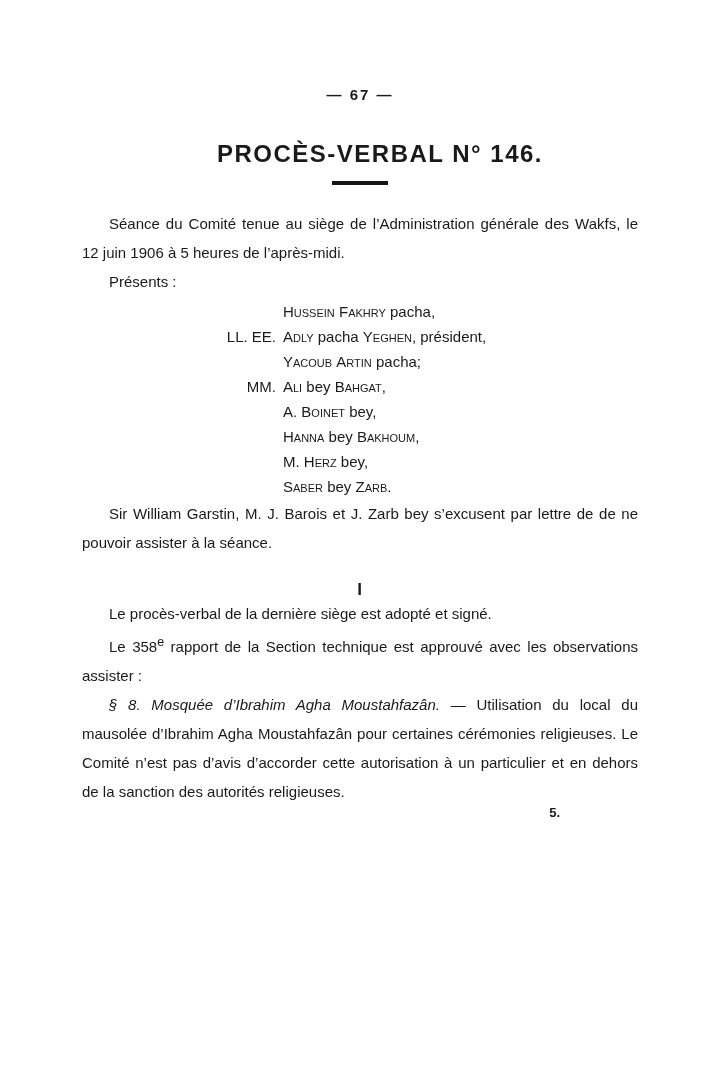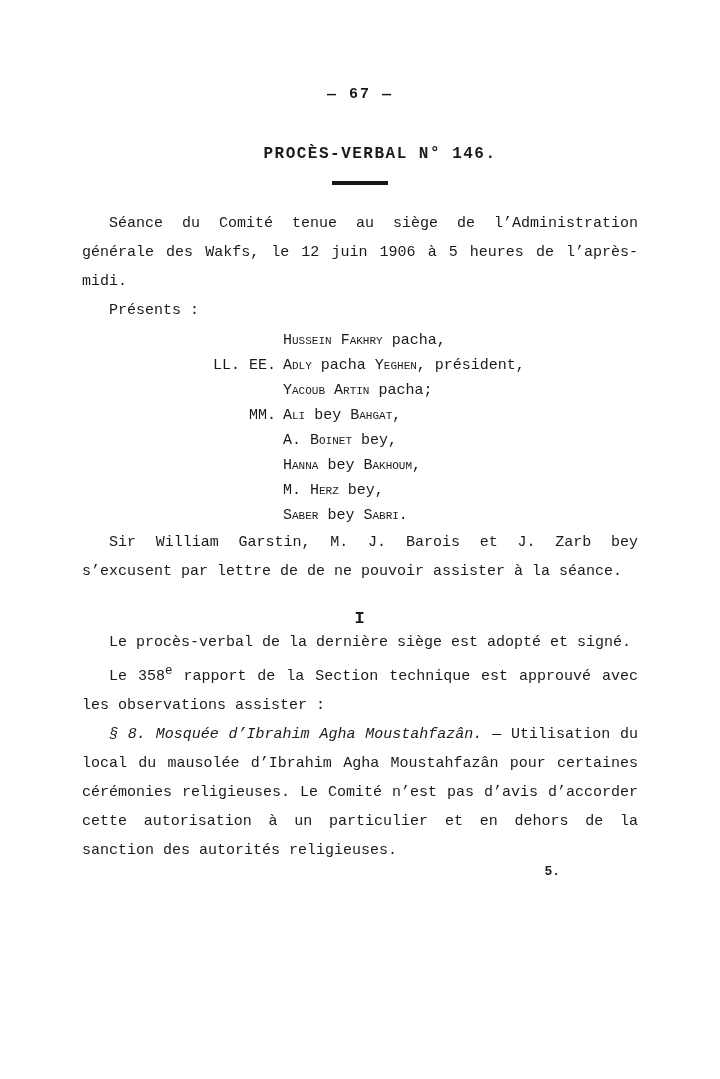--- a/index.html
+++ b/index.html
@@ -2,37 +2,37 @@
 <html><head>
 <meta charset="utf-8">
 <style>
   html, body { margin: 0; padding: 0; background: #ffffff; }
   .page {
     position: relative;
     width: 720px;
     height: 971px;
     background: #ffffff;
     color: #1a1a1a;
-    font-family: Liberation Mono, monospace;
+    font-family: Liberation Sans, sans-serif;
     overflow: hidden;
     box-sizing: border-box;
   }
   .page-number {
     padding-top: 86px;
     text-align: center;
     font-weight: 700;
     font-size: 15px;
     letter-spacing: 2px;
     line-height: 17px;
   }
   .doc-title {
     margin: 40px 0 0 0;
     text-align: center;
     font-weight: 700;
-    font-size: 16px;
+    font-size: 24px;
     letter-spacing: 1.5px;
     line-height: 22px;
     padding-left: 40px;
   }
   .doc-subtitle {
     margin-top: 14px;
     text-align: center;
     font-weight: 700;
     font-size: 13.5px;
     line-height: 16px;
@@ -132,21 +132,21 @@
         <div class="att-row">
           <span class="att-prefix"></span>
           <span class="att-name"><span class="sc">Hanna</span><span> bey </span><span class="sc">Bakhoum</span><span>,</span></span>
         </div>
         <div class="att-row">
           <span class="att-prefix"></span>
           <span class="att-name"><span>M. </span><span class="sc">Herz</span><span> bey,</span></span>
         </div>
         <div class="att-row">
           <span class="att-prefix"></span>
-          <span class="att-name"><span class="sc">Saber</span><span> bey </span><span class="sc">Sabri</span><span>.</span></span>
+          <span class="att-name"><span class="sc">Saber</span><span> bey </span><span class="sc">Zarb</span><span>.</span></span>
         </div>
       </div>
 
     <p class="para indent mt-excuses">Sir William Garstin, M. J. Barois et J. Zarb bey s’excusent par lettre de de ne pouvoir assister à la séance.</p>
 
     <div class="section-numeral">I</div>
 
     <p class="para indent mt-after-numeral">Le procès-verbal de la dernière siège est adopté et signé.</p>
 
 

